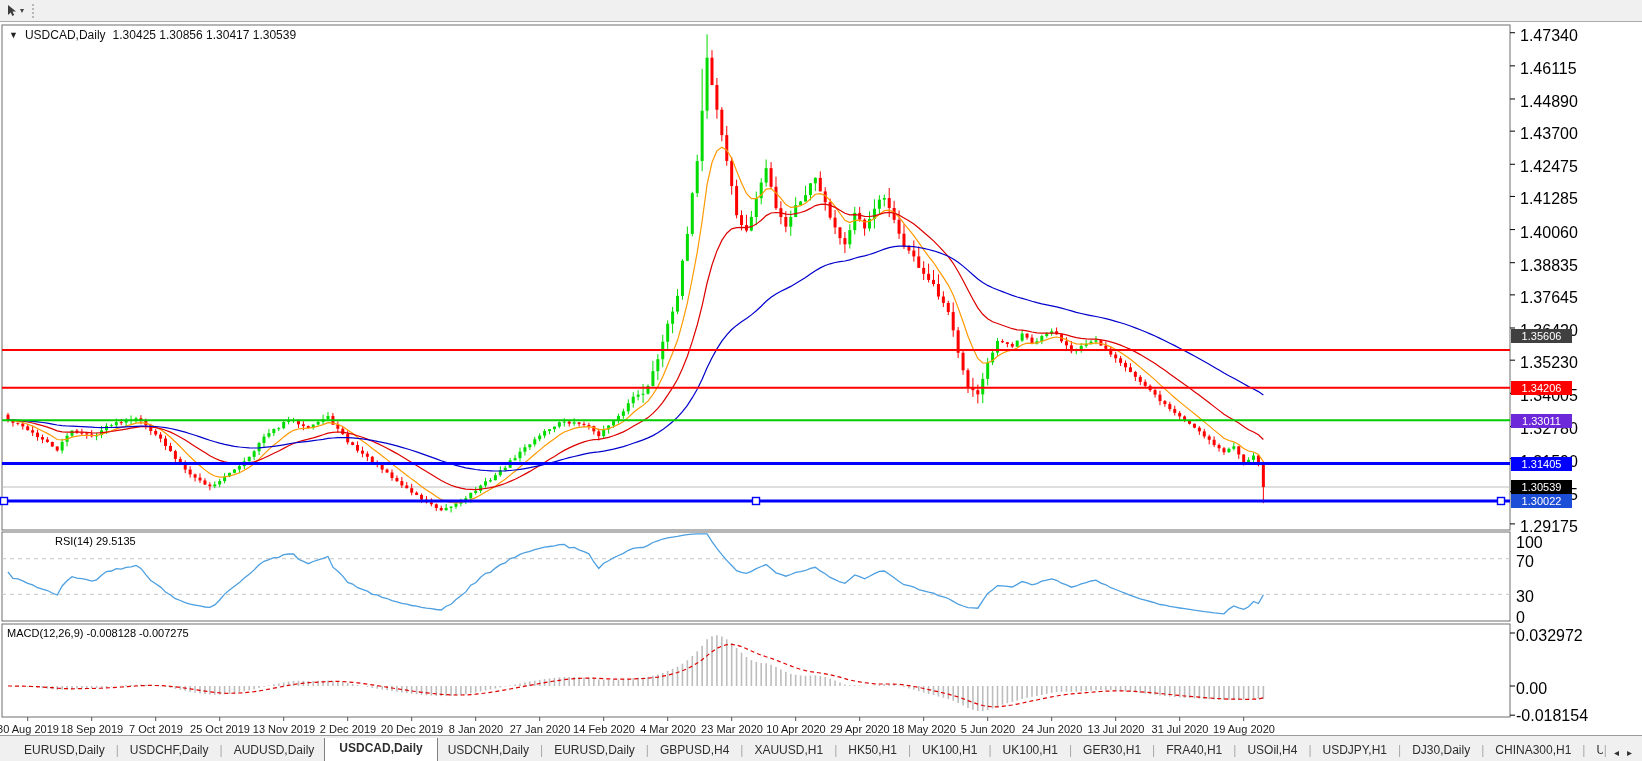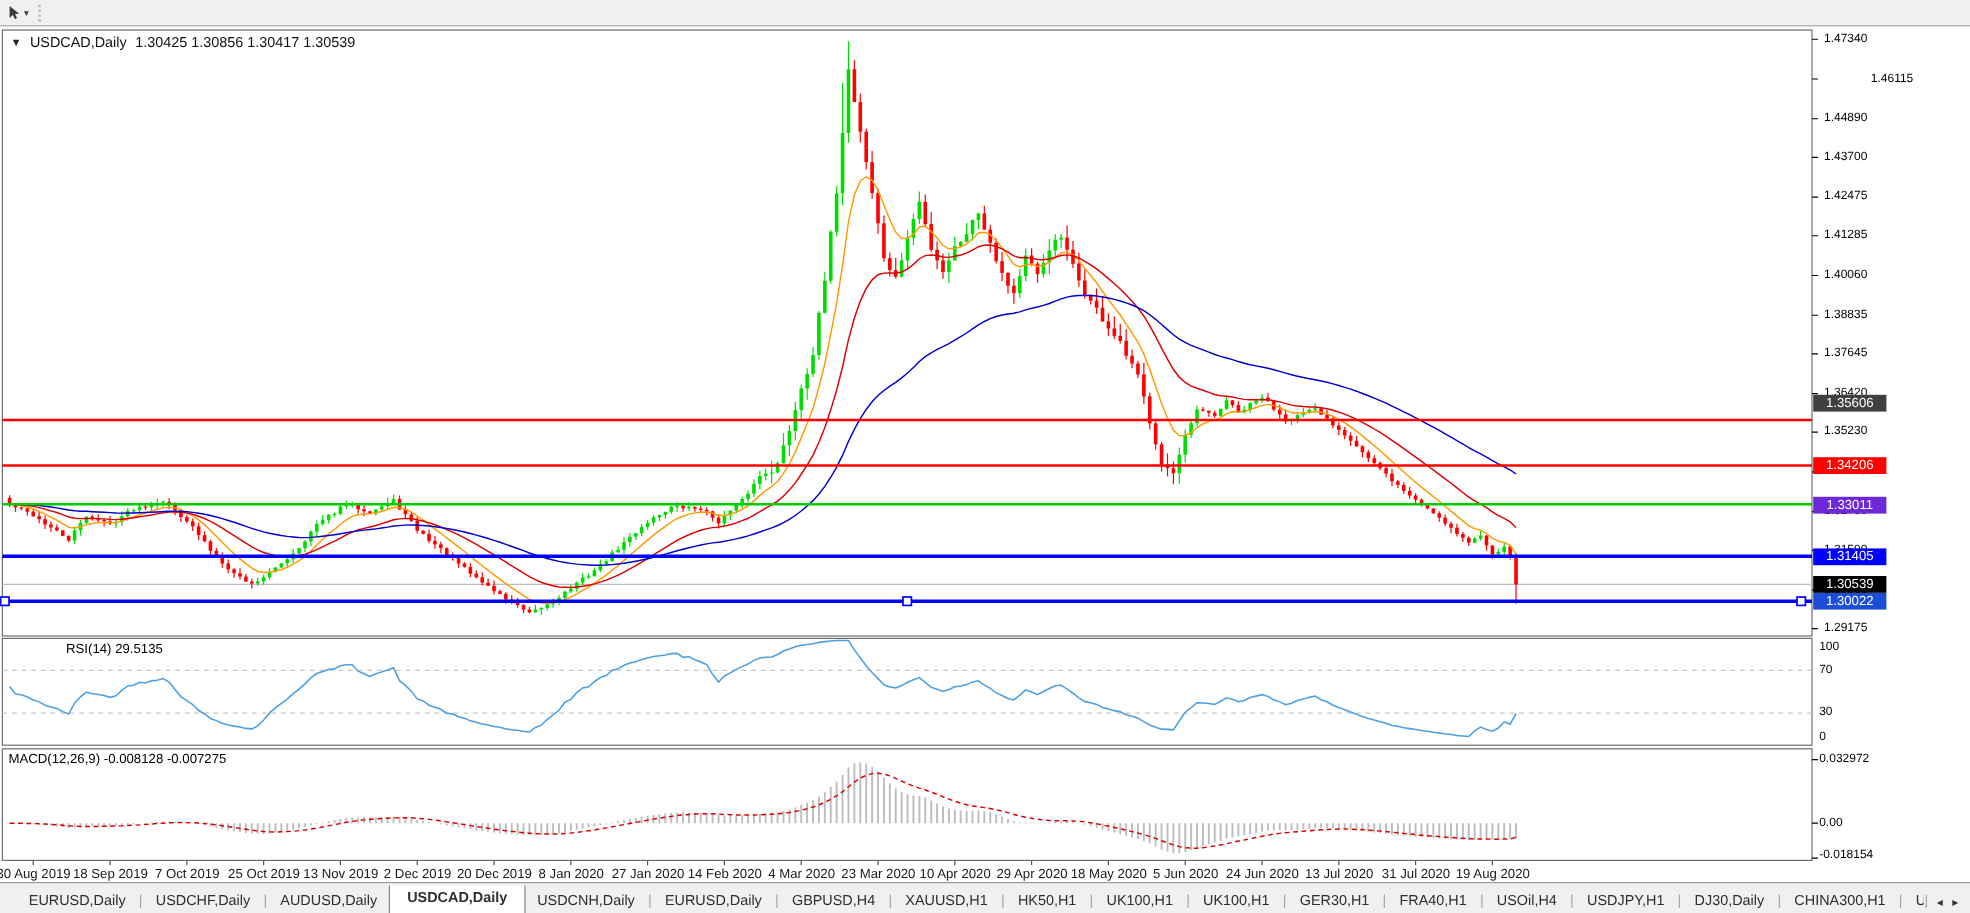--- a/index.html
+++ b/index.html
@@ -13,21 +13,21 @@
   .grip{width:3px;height:14px;border-left:2px dotted #b8b8b8;margin:0 6px 0 2px;}
   .tf-btn{font-size:11px;font-weight:700;color:#3d3d3d;padding:2px 8px;margin:0 1px;border:1px solid transparent;
     background:transparent;line-height:13px;cursor:pointer;}
   .tf-btn.active{background:#fafafa;border:1px solid #b9b9b9;border-radius:2px;}
   .tb-sep{width:1px;height:15px;background:#c9c9c9;margin:0 5px;}
   
   .chart-area{position:absolute;left:0;top:21px;width:1642px;height:714px;background:#fff;border-top:1px solid #a9a9a9;}
   .gfx{position:absolute;left:0;top:0;}
   .chart-title{position:absolute;left:9px;top:6px;font-size:12px;color:#111;display:flex;gap:7px;align-items:center;z-index:5;}
   .chart-title .dd{font-size:9px;color:#222;}
-  .axis-label{position:absolute;font-size:10px;color:#000;white-space:nowrap;z-index:3;}
+  .axis-label{position:absolute;font-size:16px;color:#000;white-space:nowrap;z-index:3;}
   .badge{position:absolute;left:1511px;width:61px;height:14px;line-height:14px;font-size:11px;color:#fff;
     text-align:center;z-index:4;white-space:nowrap;}
   .ind-label{position:absolute;font-size:11px;color:#000;z-index:5;white-space:nowrap;}
   .date-label{position:absolute;font-size:11px;color:#1a1a1a;white-space:nowrap;transform:translateX(-50%);z-index:3;}
   
   .tabbar{position:absolute;left:0;top:735px;width:1642px;height:26px;background:#f0f0f0;
     border-top:1px solid #9a9a9a;display:flex;align-items:flex-end;font-size:12px;color:#2e2e2e;}
   .tabs-wrap{display:flex;align-items:flex-end;padding-left:14px;flex:1;overflow:hidden;}
   .tab{padding:4px 10px 5px 10px;cursor:pointer;white-space:nowrap;}
   .tab.active{background:#ffffff;border:1px solid #808080;border-bottom:1px solid #ffffff;
@@ -889,21 +889,21 @@
       <span class="dd">▼</span>
       <span>USDCAD,Daily</span>
       <span>1.30425 1.30856 1.30417 1.30539</span>
     </div>
 
     <div class="ind-label" style="left:7px;top:513px;padding-left:48px;">RSI(14) 29.5135</div>
     <div class="ind-label" style="left:7px;top:605px;">MACD(12,26,9) -0.008128 -0.007275</div>
 
     <div id="price-axis">
         <div class="axis-label" style="left:1520px;top:5px;">1.47340</div>
-        <div class="axis-label" style="left:1559px;top:38px;text-align:center;">1.46115</div>
+        <div class="axis-label" style="left:1520px;top:38px;text-align:center;">1.46115</div>
         <div class="axis-label" style="left:1520px;top:71px;">1.44890</div>
         <div class="axis-label" style="left:1520px;top:103px;">1.43700</div>
         <div class="axis-label" style="left:1520px;top:136px;">1.42475</div>
         <div class="axis-label" style="left:1520px;top:168px;">1.41285</div>
         <div class="axis-label" style="left:1520px;top:202px;">1.40060</div>
         <div class="axis-label" style="left:1520px;top:235px;">1.38835</div>
         <div class="axis-label" style="left:1520px;top:267px;">1.37645</div>
         <div class="axis-label" style="left:1520px;top:300px;">1.36420</div>
         <div class="axis-label" style="left:1520px;top:332px;">1.35230</div>
         <div class="axis-label" style="left:1520px;top:365px;">1.34005</div>

